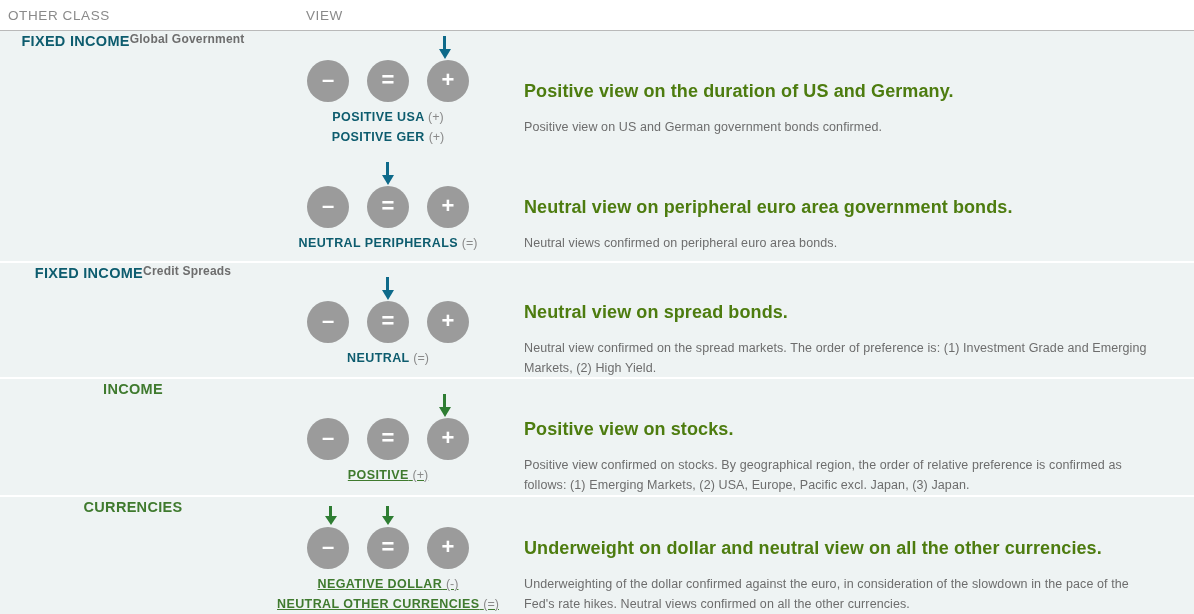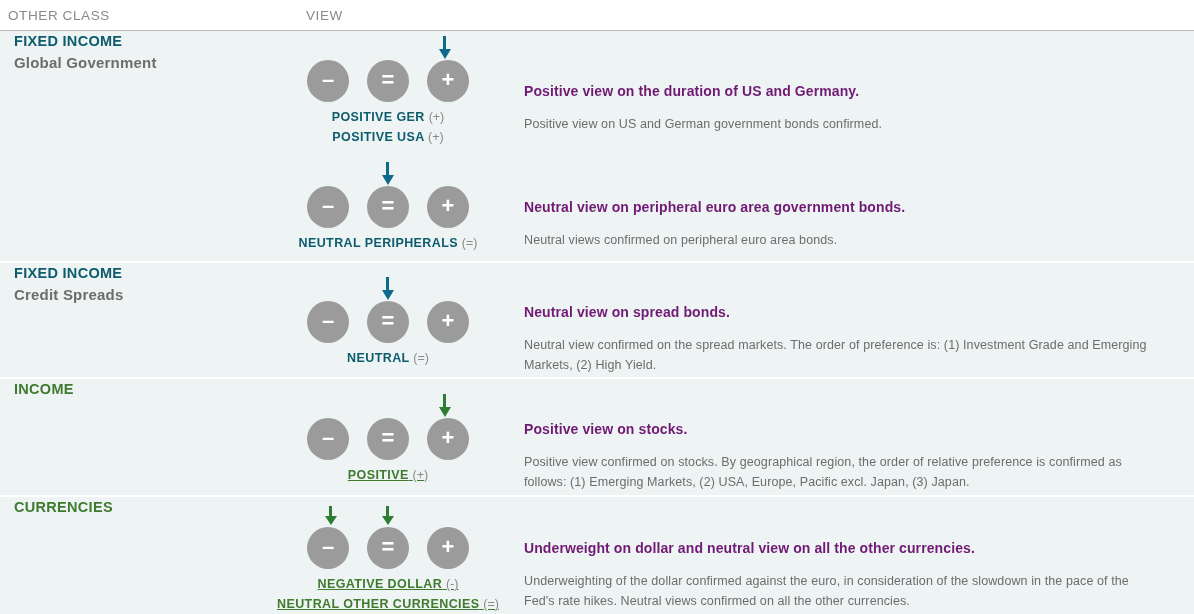--- a/index.html
+++ b/index.html
@@ -48,34 +48,35 @@
     background: #eef3f3;
     border-bottom: 2px solid #ffffff;
     box-sizing: border-box;
   }
   .asset-cell {
     width: 262px;
     flex: 0 0 262px;
     box-sizing: border-box;
     padding: 0 10px 0 14px;
     display: flex;
-    flex-direction: column;
+    flex-direction: row;
+    justify-content: center;
   }
   .asset-title {
     font-size: 14.5px;
     font-weight: bold;
     color: #0d5c6e;
     letter-spacing: 0.3px;
     line-height: 1.45;
   }
   .asset-title.green {
     color: #3f7a2e;
   }
   .asset-sub {
-    font-size: 15px;
+    font-size: 12px;
     font-weight: bold;
     color: #6d6d6d;
     letter-spacing: 0.2px;
     line-height: 1.4;
   }
   .view-cell {
     flex: 1;
     display: flex;
     flex-direction: column;
     justify-content: center;
@@ -176,23 +177,23 @@
     font-weight: normal;
     color: #8a8a8a;
     letter-spacing: 0;
   }
   .text-cell {
     flex: 1;
     padding: 0 40px 0 10px;
     box-sizing: border-box;
   }
   .t-head {
-    font-size: 14px;
+    font-size: 18px;
     font-weight: bold;
-    color: #701a75;
+    color: #4d7c0f;
     line-height: 1.5;
     letter-spacing: 0.1px;
     margin-top: 37px;
   }
   .t-body {
     font-size: 12.5px;
     color: #6d6d6d;
     line-height: 1.55;
     letter-spacing: 0.1px;
     margin-top: 13px;
@@ -245,22 +246,22 @@
                   <span>–</span>
                 </div>
               <div class="dial">
                   <span>=</span>
                 </div>
               <div class="dial">
                   <span>+</span>
                 </div>
             </div>
             <div class="labels">
+              <div class="lbl"><span>POSITIVE USA</span> <span class="sign">(+)</span></div>
               <div class="lbl"><span>POSITIVE GER</span> <span class="sign">(+)</span></div>
-              <div class="lbl"><span>POSITIVE USA</span> <span class="sign">(+)</span></div>
             </div>
           </div>
           <div class="text-cell">
             <div class="t-head">Positive view on the duration of US and Germany.</div>
             <div class="t-body">Positive view on US and German government bonds confirmed.</div>
           </div>
         </div>
       </div>
 
       <div class="block">

